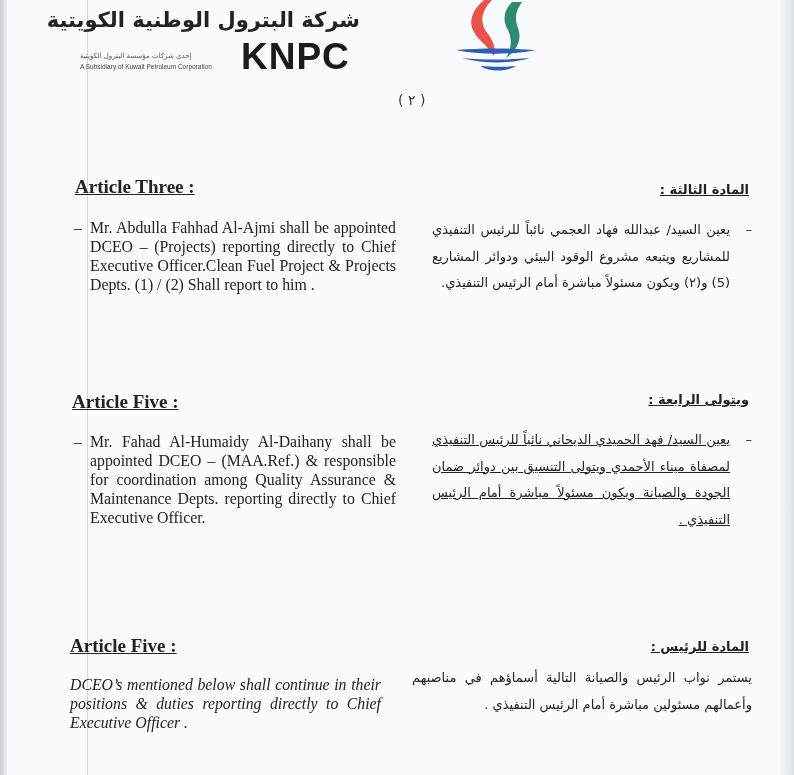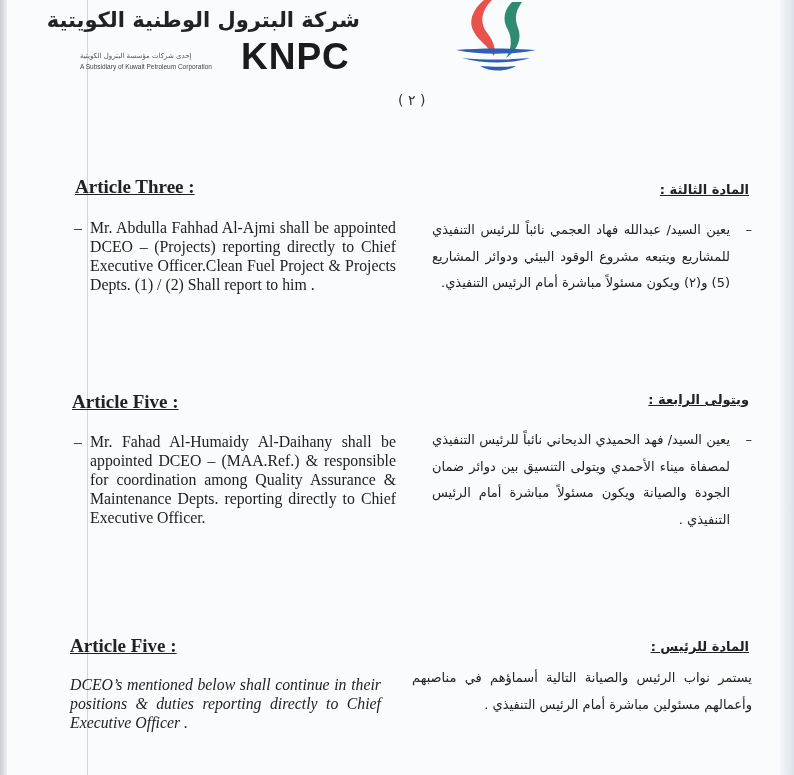--- a/index.html
+++ b/index.html
@@ -65,18 +65,18 @@
 <div class="page-num">( ٢ )</div>
 
 <div class="heading-en" style="left:75px; top:176px;">Article Three :</div>
 <div class="heading-ar" style="right:45px; top:182px;">المادة الثالثة :</div>
 <div class="body-en bullet" style="left:74px; top:218px; width:306px;">Mr. Abdulla Fahhad Al-Ajmi shall be appointed DCEO – (Projects) reporting directly to Chief Executive Officer.Clean Fuel Project &amp; Projects Depts. (1) / (2) Shall report to him .</div>
 <div class="body-ar bullet" style="right:42px; top:217px; width:298px;">يعين السيد/ عبدالله فهاد العجمي نائباً للرئيس التنفيذي للمشاريع ويتبعه مشروع الوقود البيئي ودوائر المشاريع (5) و(٢) ويكون مسئولاً مباشرة أمام الرئيس التنفيذي.</div>
 
 <div class="heading-en" style="left:72px; top:391px;">Article Five :</div>
 <div class="heading-ar" style="right:45px; top:392px;">ويتولى الرابعة :</div>
 <div class="body-en bullet" style="left:74px; top:432px; width:306px;">Mr. Fahad Al-Humaidy Al-Daihany shall be appointed DCEO – (MAA.Ref.) &amp; responsible for coordination among Quality Assurance &amp; Maintenance Depts. reporting directly to Chief Executive Officer.</div>
-<div class="body-ar bullet" style="right:42px; top:427px; width:298px;">يعين السيد/ فهد الحميدي الديحاني نائباً للرئيس التنفيذي لمصفاة ميناء الأحمدي ويتولى التنسيق بين دوائر ضمان الجودة والصيانة ويكون مسئولاً مباشرة أمام الرئيس التنفيذي .</div>
+<div class="body-ar bullet" style="right:42px; top:427px; width:298px;text-decoration:underline;">يعين السيد/ فهد الحميدي الديحاني نائباً للرئيس التنفيذي لمصفاة ميناء الأحمدي ويتولى التنسيق بين دوائر ضمان الجودة والصيانة ويكون مسئولاً مباشرة أمام الرئيس التنفيذي .</div>
 
 <div class="heading-en" style="left:70px; top:635px;">Article Five :</div>
 <div class="heading-ar" style="right:45px; top:639px;">المادة للرئيس :</div>
 <div class="body-en" style="left:70px; top:675px; width:311px;font-style:italic;">DCEO’s mentioned below shall continue in their positions &amp; duties reporting directly to Chief Executive Officer .</div>
 <div class="body-ar" style="right:42px; top:665px; width:340px;">يستمر نواب الرئيس والصيانة التالية أسماؤهم في مناصبهم وأعمالهم مسئولين مباشرة أمام الرئيس التنفيذي .</div>
 
 </body></html>

